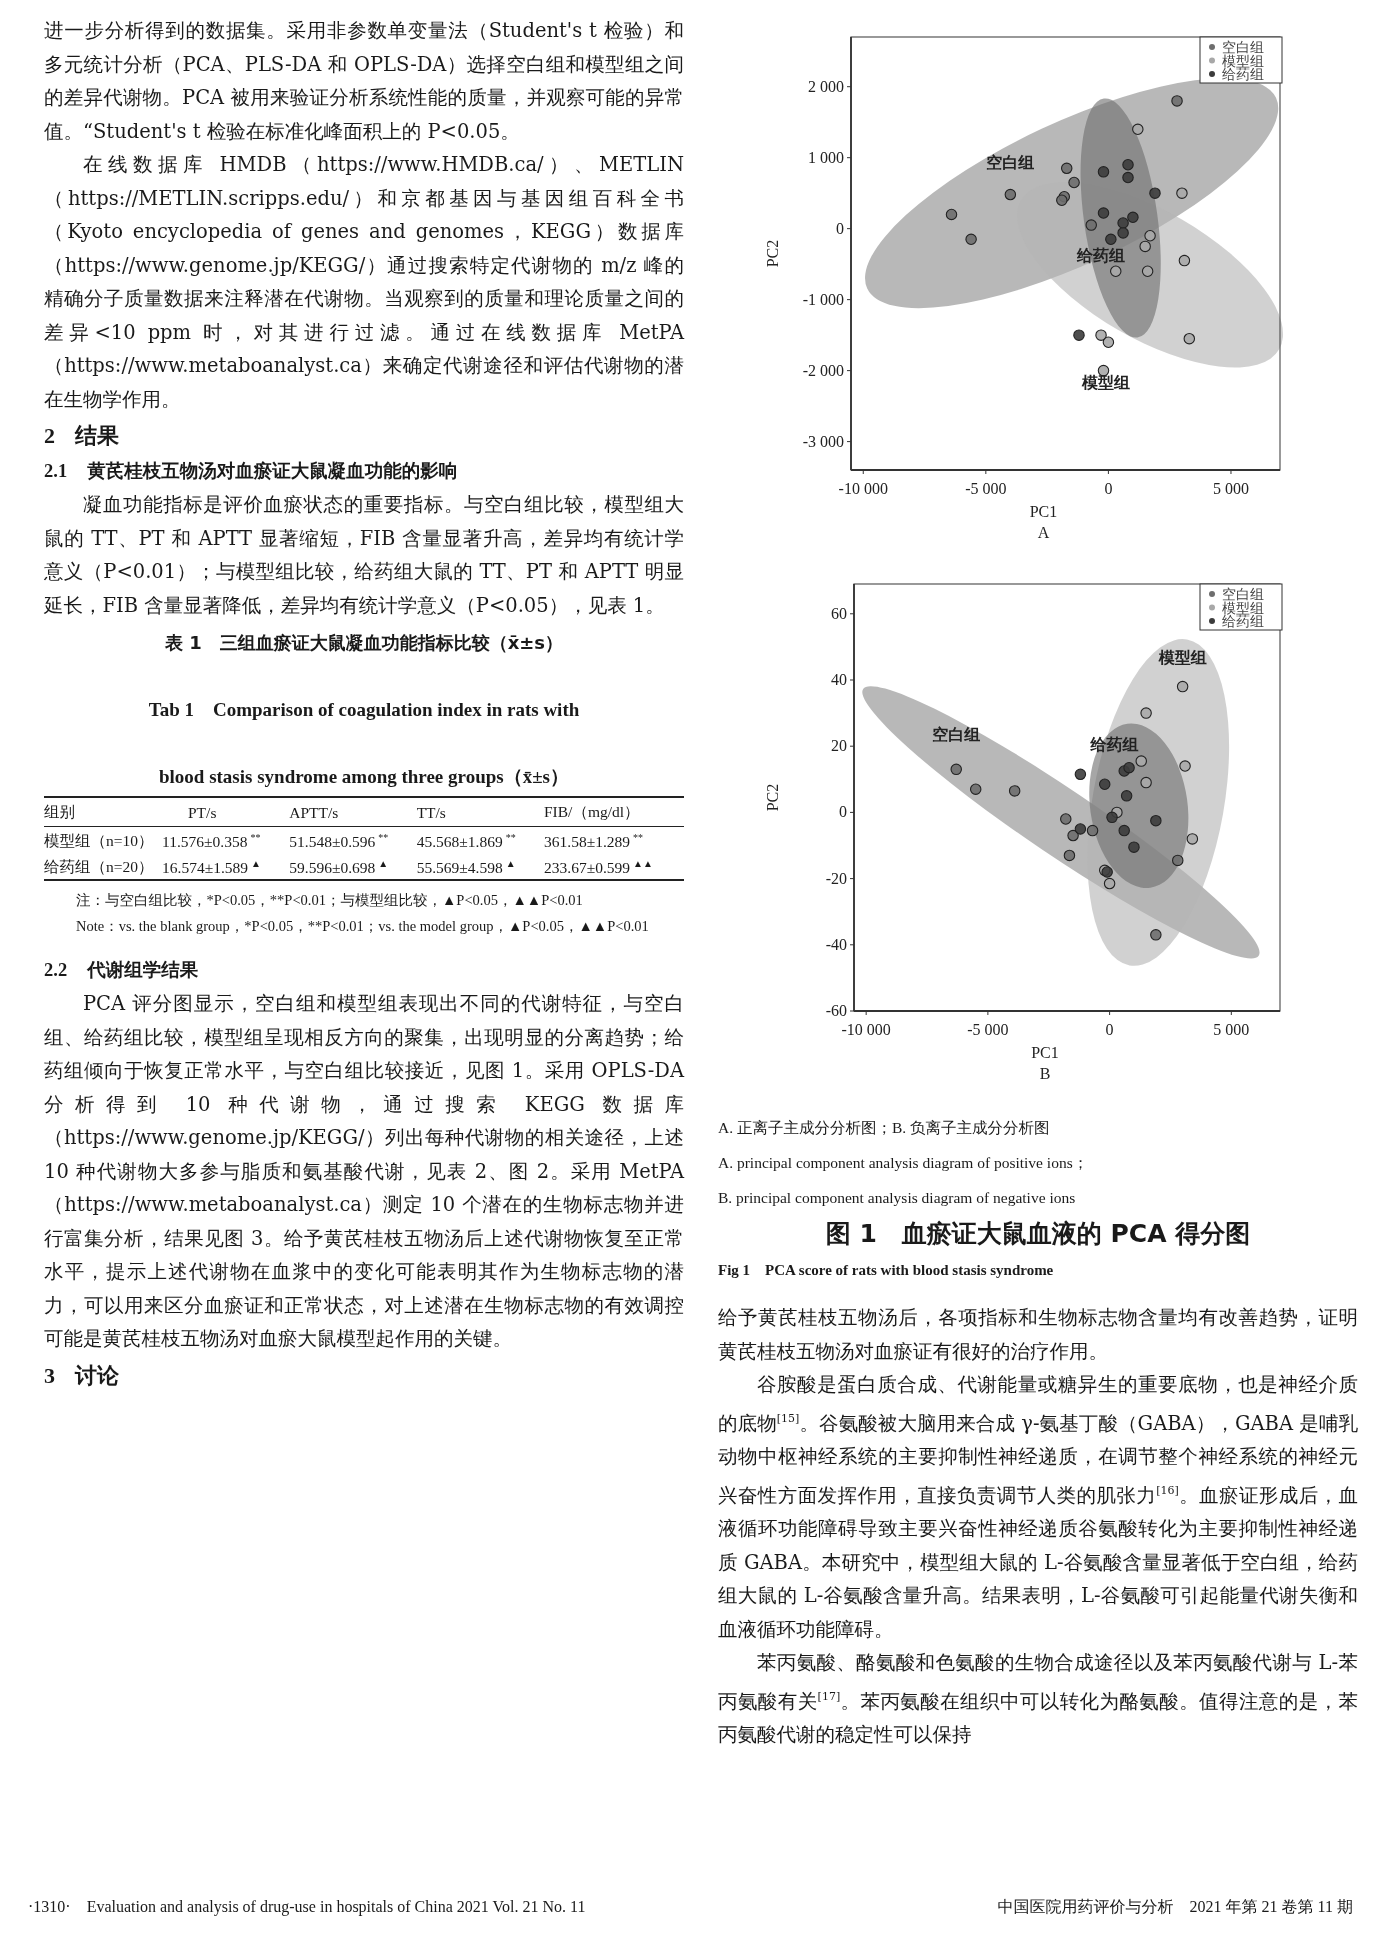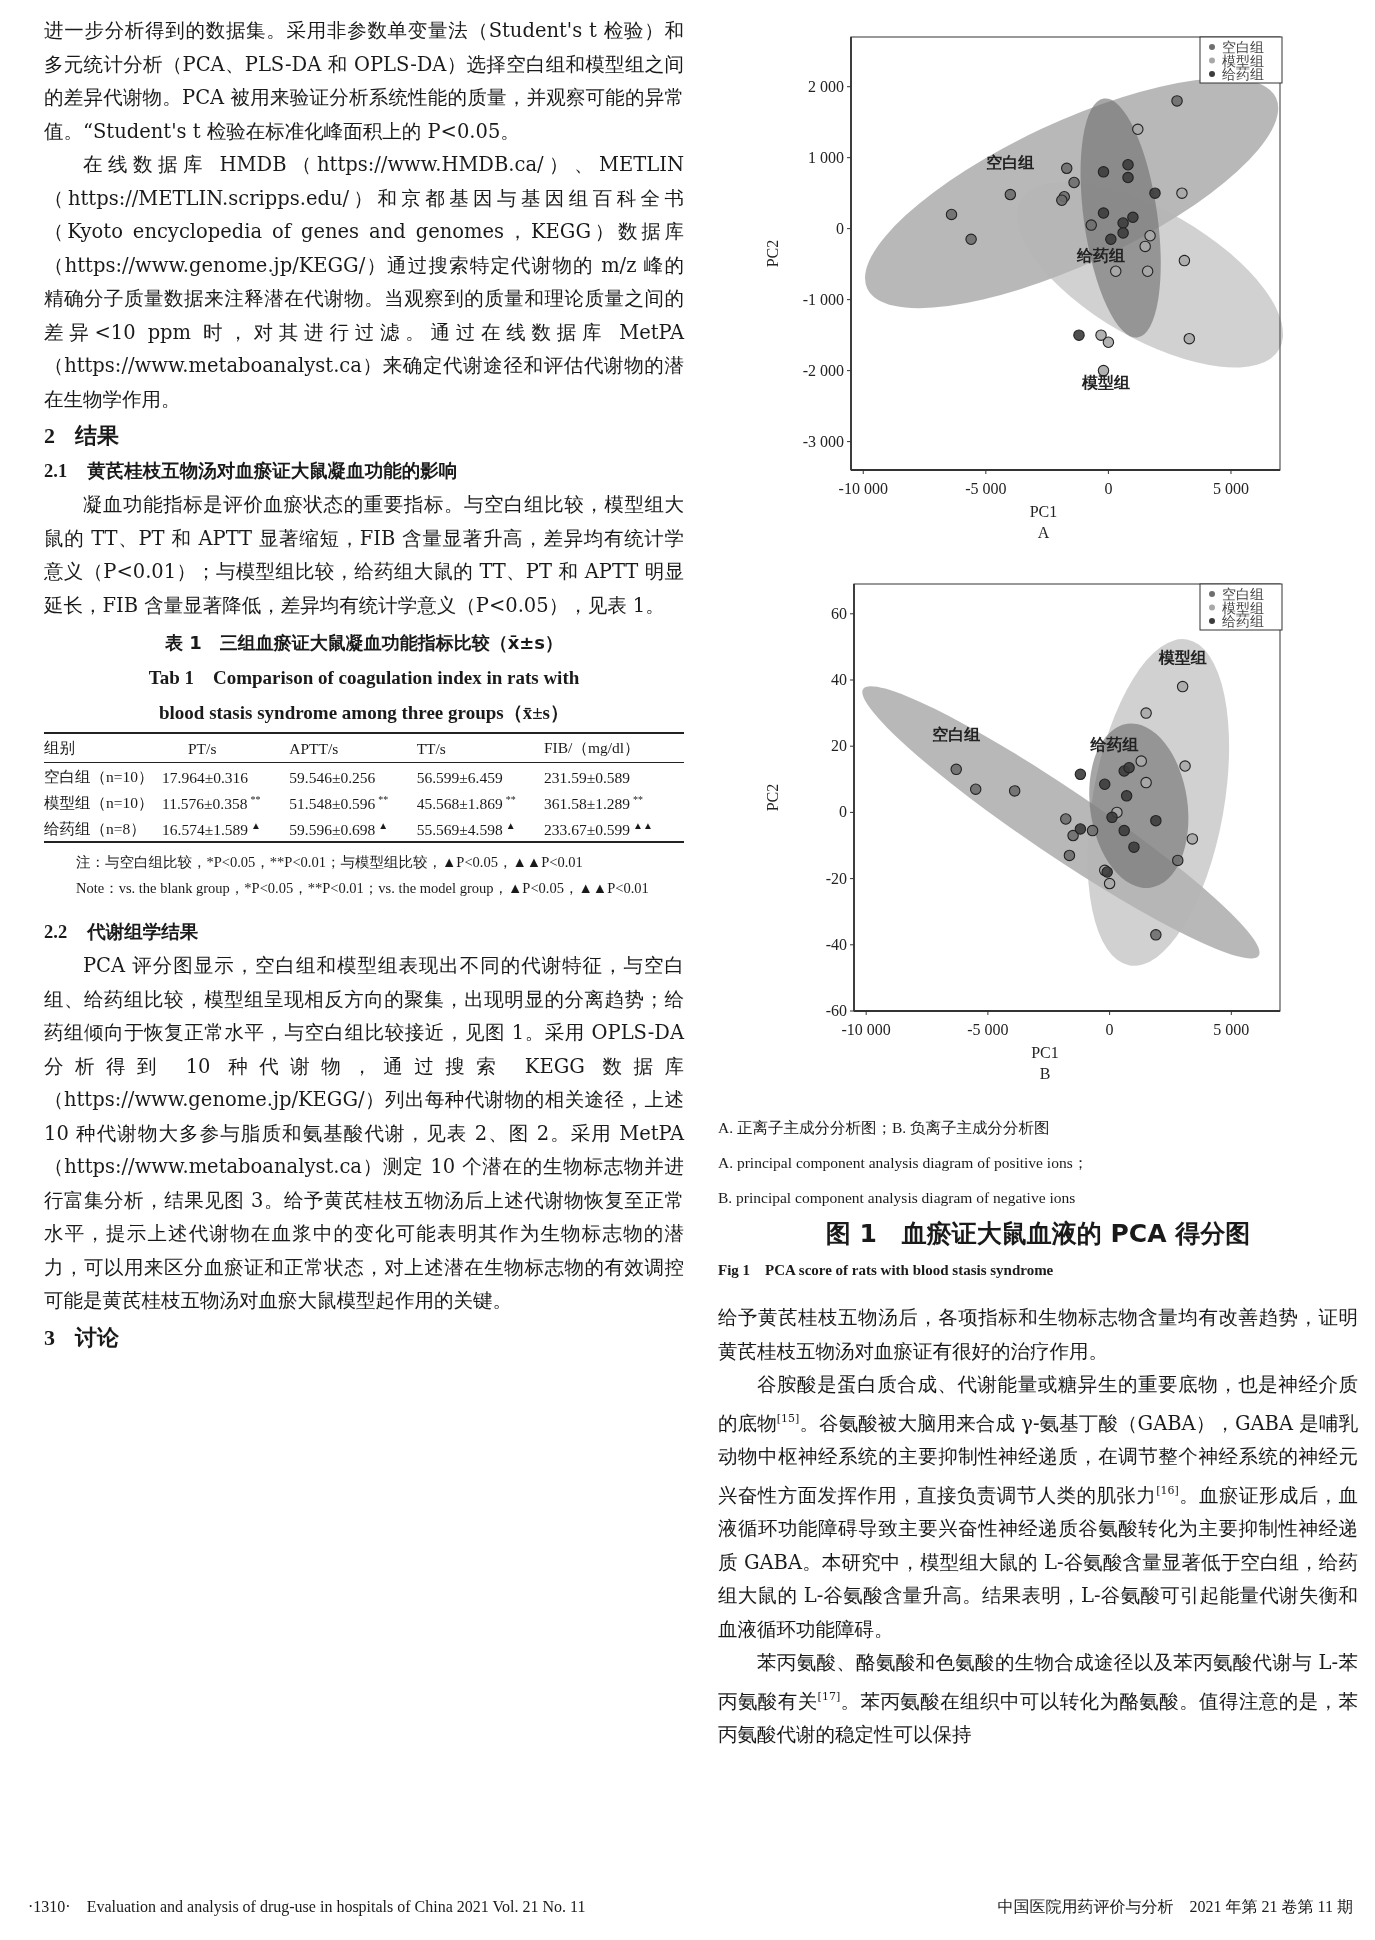--- a/index.html
+++ b/index.html
@@ -10,21 +10,21 @@
   p.body { margin: 0; font-size: 19.5px; line-height: 33.5px; text-align: justify; }
   p.indent { text-indent: 2em; }
   h2.sec { margin: 2px 0 0 0; font-size: 22px; line-height: 36px; font-weight: bold;
            font-family: "DejaVu Sans", "Liberation Sans", sans-serif; }
   h3.sub { margin: 0; font-size: 18.5px; line-height: 33px; font-weight: bold;
            font-family: "DejaVu Sans", "Liberation Sans", sans-serif; }
   .num { font-family: "Liberation Serif", serif; margin-right: 20px; }
   .tab-title { text-align: center; font-weight: bold; font-size: 18px; line-height: 34px;
                font-family: "DejaVu Sans", "Liberation Sans", sans-serif; }
   .tab-title-en { text-align: center; font-weight: bold; font-size: 19px; line-height: 35px;
-                  font-family: "Liberation Serif", serif; }
+                  font-family: "Liberation Serif", serif; margin-top: 32px; }
   table.data { width: 100%; border-collapse: collapse; font-family: "Liberation Serif", serif;
                font-size: 15.5px; margin-top: 2px; }
   table.data thead tr { border-top: 2px solid #222; border-bottom: 1px solid #222; }
   table.data tbody tr:last-child { border-bottom: 2px solid #222; }
   table.data th { font-weight: normal; text-align: left; padding: 4px 0 3px 0; }
   table.data td { padding: 4px 0 1px 0; white-space: nowrap; }
   table.data th:nth-child(1), table.data td:nth-child(1) { width: 118px; }
   table.data th:nth-child(2) { text-align: left; padding-left: 26px; }
   sup.mk { font-size: 10px; vertical-align: 6px; margin-left: 3px; }
   .note { font-size: 14.5px; line-height: 26px; font-family: Liberation Serif, serif; }
@@ -68,35 +68,28 @@
       <tr>
         <th>组别</th>
         <th>PT/s</th>
         <th>APTT/s</th>
         <th>TT/s</th>
         <th>FIB/（mg/dl）</th>
       </tr>
     </thead>
     <tbody id="table1-body">
         <tr>
-          <td>空白组（n=10）</td>
-          <td><span>17.964±0.316</span><sup class="mk"></sup></td>
-          <td><span>59.546±0.256</span><sup class="mk"></sup></td>
-          <td><span>56.599±6.459</span><sup class="mk"></sup></td>
-          <td><span>231.59±0.589</span><sup class="mk"></sup></td>
-        </tr>
-        <tr>
           <td>模型组（n=10）</td>
           <td><span>11.576±0.358</span><sup class="mk">**</sup></td>
           <td><span>51.548±0.596</span><sup class="mk">**</sup></td>
           <td><span>45.568±1.869</span><sup class="mk">**</sup></td>
           <td><span>361.58±1.289</span><sup class="mk">**</sup></td>
         </tr>
         <tr>
-          <td>给药组（n=8）</td>
+          <td>给药组（n=20）</td>
           <td><span>16.574±1.589</span><sup class="mk">▲</sup></td>
           <td><span>59.596±0.698</span><sup class="mk">▲</sup></td>
           <td><span>55.569±4.598</span><sup class="mk">▲</sup></td>
           <td><span>233.67±0.599</span><sup class="mk">▲▲</sup></td>
         </tr>
       </tbody>
   </table>
   <div class="note cn" style="margin-top:6px">注：与空白组比较，*P&lt;0.05，**P&lt;0.01；与模型组比较，▲P&lt;0.05，▲▲P&lt;0.01</div>
   <div class="note en">Note：vs. the blank group，*P&lt;0.05，**P&lt;0.01；vs. the model group，▲P&lt;0.05，▲▲P&lt;0.01</div>
 

